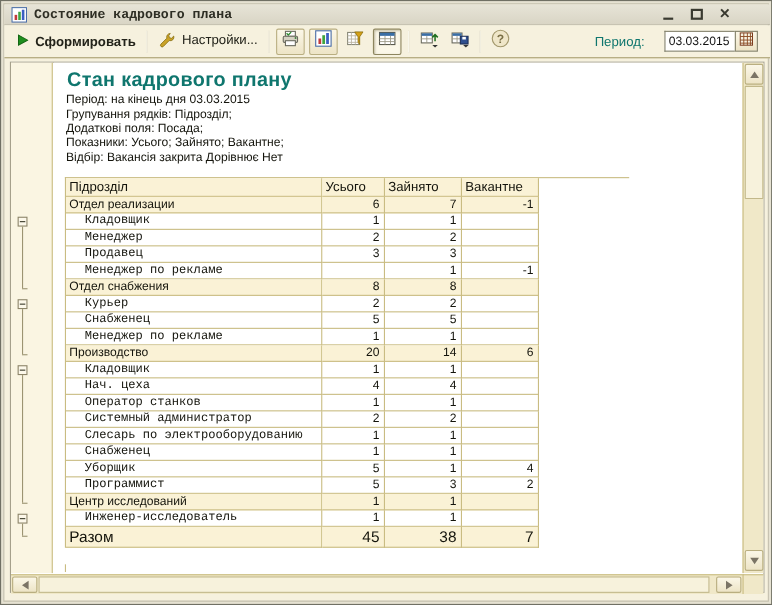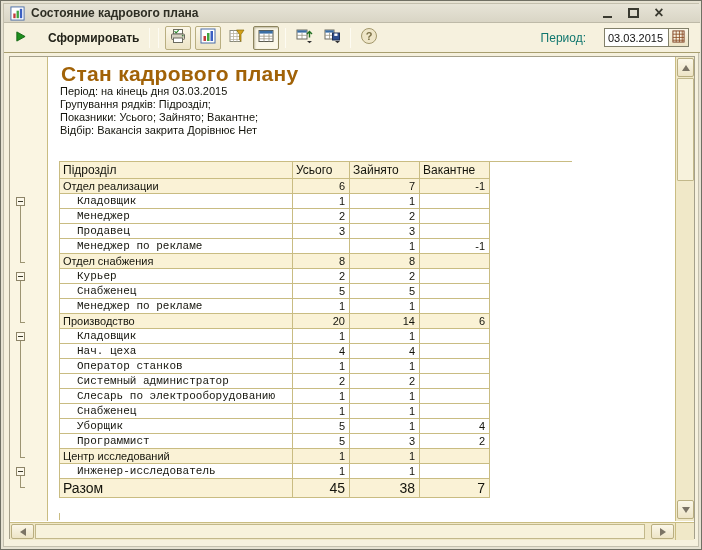--- a/index.html
+++ b/index.html
@@ -8,50 +8,50 @@
     --btnface:#F3ECD2; --btnb:#B9AE80; --track:#F0E8C8; --thumb:#F7F2DC;
     --svc:#FAF5E2; --dark:#4E4C38;
   }
   *{box-sizing:border-box; margin:0; padding:0;}
   body{width:702px;height:550px;font-family:"Liberation Sans","DejaVu Sans",sans-serif;background:#fff;}
   .window{position:relative;width:702px;height:550px;background:var(--cream);
     border:1px solid #707064; box-shadow:inset 0 0 0 2px #E6E2D2, inset 0 0 0 3px #C4C0AE; overflow:hidden;}
   
   .titlebar{position:absolute;left:3px;top:3px;width:696px;height:19px;
     background:linear-gradient(var(--titlebg1),var(--titlebg2));
-    display:flex;align-items:center;padding:0 6px;border-bottom:1px solid #BEBAA8;}
+    display:flex;align-items:center;padding:0 6px;border-bottom:1px solid #BEBAA8;font-family:Liberation Mono, monospace;}
   .titlebar .ticon{width:15px;height:15px;margin-right:6px;flex:none;}
   .titlebar .ttext{font-size:12px;font-weight:bold;color:#2E2E24;white-space:nowrap;flex:1;}
   .winbtns{display:flex;align-items:center;gap:12px;margin-right:28px;}
   .wb{width:14px;height:14px;display:flex;align-items:center;justify-content:center;cursor:default;}
   .glyph-min{width:9px;height:2px;background:#3A3A30;margin-top:8px;}
   .glyph-max{width:11px;height:10px;border:2px solid #3A3A30;}
   .glyph-close{font-size:16px;font-weight:bold;color:#3A3A30;line-height:10px;}
   
   .toolbar{position:absolute;left:3px;top:22px;width:696px;height:30px;background:var(--cream);
     border-bottom:1px solid var(--tan);display:flex;align-items:center;padding:0 5px;}
-  .tbtn{display:flex;align-items:flex-start;gap:22px;padding:3px 5px;border:1px solid transparent;border-radius:2px;}
+  .tbtn{display:flex;align-items:flex-start;gap:6px;padding:3px 5px;border:1px solid transparent;border-radius:2px;}
   .tbtn.textbtn{font-size:12px;color:#23231A;}
   .tbtn.bold{font-weight:bold;}
   .iconbtn{width:26px;height:24px;display:flex;align-items:center;justify-content:center;
     border:1px solid var(--btnb);border-radius:2px;background:linear-gradient(#FBF7E8,#EDE4C6);margin:0 2px;}
   .iconflat{width:24px;height:24px;display:flex;align-items:center;justify-content:center;margin:0 2px;border:1px solid transparent;}
   .iconbtn.pressed{background:#FBF7E8;border:1px solid #8D855E;box-shadow:inset 1px 1px 2px rgba(120,110,70,.45);}
   .sep{width:1px;height:20px;background:#C8C0A0;border-right:1px solid #FDFBF2;margin:0 4px;}
   .spacer{flex:1;}
   .period-label{font-size:12px;color:#0f766e;margin-right:18px;}
   .period-input{width:64px;height:19px;border:1px solid #82806A;border-right:none;background:#fff;
     font-family:Liberation Sans, sans-serif;font-size:11px;padding:0 3px;color:#111;}
   .cal-btn{width:21px;height:19px;border:1px solid #82806A;background:linear-gradient(#FBF7E8,#EDE4C6);
     display:flex;align-items:center;justify-content:center;margin-right:6px;}
   
   .panel{position:absolute;left:8px;top:55px;width:686px;height:483px;background:#fff;border:1px solid var(--panelb);}
   .svc{position:absolute;left:0;top:0;width:38px;height:464px;background:var(--svc);border-right:1px solid var(--cellb);}
   .canvas{position:absolute;left:39px;top:0;width:627px;height:464px;background:#fff;overflow:hidden;}
-  .rtitle{position:absolute;left:12px;top:5px;font-size:21px;font-weight:bold;color:#a16207;letter-spacing:.3px;}
+  .rtitle{position:absolute;left:12px;top:5px;font-size:18px;font-weight:bold;color:#0f766e;letter-spacing:.3px;}
   .rmeta{position:absolute;left:11px;top:28px;}
   .rmeta div{font-size:11px;line-height:13px;color:#14140C;white-space:nowrap;}
   
   .rtable{position:absolute;left:10px;top:104px;width:513px;border-left:1px solid var(--cellb);border-top:1px solid var(--cellb);}
   .trow{display:grid;grid-template-columns:233px 57px 70px 70px;}
   .cell{border-right:1px solid var(--cellb);border-bottom:1px solid var(--cellb);
     font-size:11px;line-height:13px;color:#14140C;overflow:hidden;white-space:nowrap;padding:1px 2px 0 3px;height:15px;}
   .hrow .cell{background:var(--hdrbg);font-size:12px;height:17px;line-height:15px;}
   .hrow2 .cell{background:var(--hdrbg);font-size:12px;height:16px;line-height:13px;border-bottom:2px solid var(--dark);}
   .num{text-align:right;padding-right:4px;}
@@ -111,20 +111,26 @@
   </div>
 
   <div class="toolbar">
     <span class="tbtn textbtn bold">
       <span><svg width="11" height="11" viewBox="0 0 12 12">
             <path d="M2 1l9 5-9 5z" fill="#1E8F1E" stroke="#146614"></path>
           </svg></span>
       <span>Сформировать</span>
     </span>
     <span class="sep"></span>
+    <span class="tbtn textbtn">
+      <span><svg width="15" height="15" viewBox="0 0 16 16">
+            <path d="M11.5 1.5a3.5 3.5 0 0 0-3.3 4.6L2.5 11.8a1.6 1.6 0 1 0 2.3 2.3l5.7-5.7a3.5 3.5 0 0 0 4.4-4.4l-2.2 2.2-2-.6-.6-2z" fill="#C9A227" stroke="#8B7318" stroke-width="0.8"></path>
+          </svg></span>
+      <span>Настройки...</span>
+    </span>
     <span class="sep"></span>
     <span class="iconbtn">
       <span><svg width="16" height="16" viewBox="0 0 16 16">
             <rect x="3.5" y="1.5" width="9" height="4.5" fill="#fff" stroke="#6B6B5F"></rect>
             <path d="M4.5 3.2l1.6 1.6 2.6-2.6" stroke="#2E8B2E" fill="none" stroke-width="1.2"></path>
             <rect x="1.5" y="6" width="13" height="5.5" rx="1" fill="#D6D2C2" stroke="#6B6B5F"></rect>
             <circle cx="12.7" cy="7.6" r="0.9" fill="#3F7F3F"></circle>
             <rect x="3.5" y="10" width="9" height="4.5" fill="#fff" stroke="#6B6B5F"></rect>
           </svg></span>
     </span>
@@ -202,20 +208,21 @@
         <span class="tbox" style="top: 410px;"></span>
         <span class="tline" style="top: 419px; height: 11px;"></span>
         <span class="tstub" style="top: 430px;"></span>
       </div>
 
     <div class="canvas">
       <div class="rtitle">Стан кадрового плану</div>
       <div class="rmeta" id="meta-lines">
           <div>Період: на кінець дня 03.03.2015</div>
           <div>Групування рядків: Підрозділ;</div>
+          <div>Додаткові поля: Посада;</div>
           <div>Показники: Усього; Зайнято; Вакантне;</div>
           <div>Відбір: Вакансія закрита Дорівнює Нет</div>
         </div>
 
       <div class="rtable">
         <div class="trow hrow">
           <div class="cell">Підрозділ</div>
           <div class="cell">Усього</div>
           <div class="cell">Зайнято</div>
           <div class="cell">Вакантне</div>

